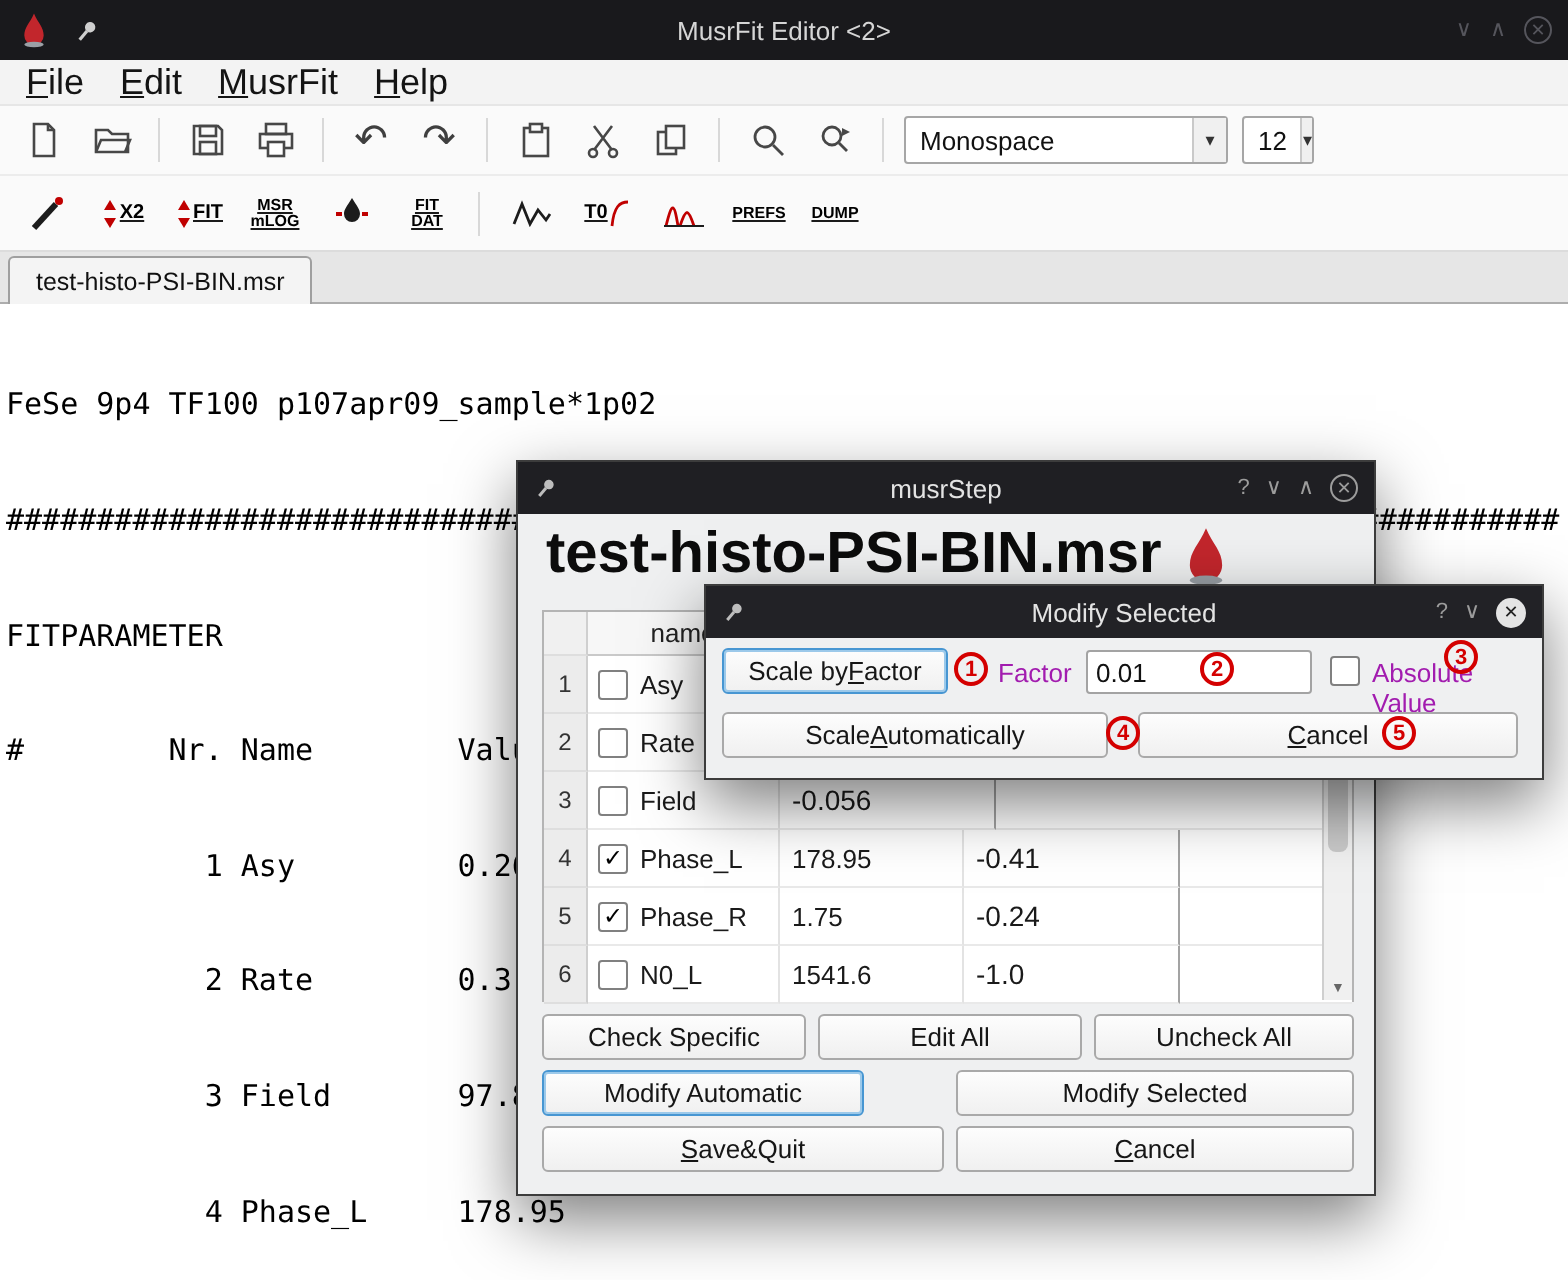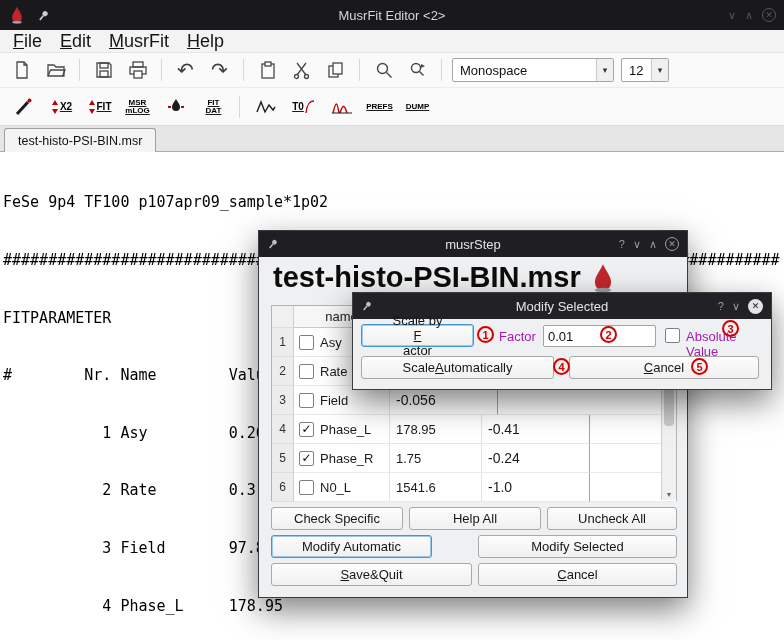--- a/index.html
+++ b/index.html
@@ -33,21 +33,21 @@
   .sep{width:1px;height:22px;background:#d8d8d8;margin:0 3px;}
   .uglyph{font-size:20px;line-height:20px;color:#3f3f3f;}
   .combo{height:24px;display:flex;align-items:center;background:#ffffff;border:1px solid #a6a6a6;
          border-radius:2px;}
   .combo .val{padding:0 7px;font-size:13px;color:#111;}
   .combo .arrowbox{width:17px;align-self:stretch;border-left:1px solid #c9c9c9;background:#f0f0f0;
                    display:flex;align-items:center;justify-content:center;}
   .combo .arrowbox span{font-size:9px;color:#333;}
   .combo.font{width:162px;}
   .combo.font .val{flex:1;}
-  .combo.size{width:48px;align-items:center;}
+  .combo.size{width:36px;align-items:center;}
   .combo.size .val{flex:1;}
 
   
   .musrbar{position:absolute;left:0;top:88px;width:784px;height:38px;background:#fafafa;
            display:flex;align-items:center;padding-left:8px;gap:7px;border-bottom:1px solid #dcdcdc;text-decoration:underline;}
   .tile{width:31px;height:30px;display:flex;align-items:center;justify-content:center;gap:1px;}
   .tlabel{font-size:8px;font-weight:bold;line-height:8px;text-align:center;color:#000;white-space:pre-line;}
   .tlabel.big{font-size:10px;}
 
   
@@ -105,21 +105,21 @@
               border-left:1px solid #cfcfcf;}
   .tbl-scroll .sarrow{position:absolute;left:0;width:14px;height:12px;display:flex;align-items:center;
                       justify-content:center;font-size:7px;color:#666;}
   .tbl-scroll .up{top:0;}
   .tbl-scroll .down{bottom:0;}
   .tbl-scroll .thumb{position:absolute;left:2px;width:10px;top:14px;height:84px;background:#c9c9c9;
                      border-radius:4px;}
   .btn{position:absolute;height:23px;display:flex;align-items:center;justify-content:center;
        background:linear-gradient(#fdfdfd,#f0f0f0);border:1px solid #a9a9a9;border-radius:3px;
        font-size:13px;color:#161616;}
-  .btn.focus{border-color:#4796d2;box-shadow:inset 0 0 0 1px #9cc9ea;flex-direction:column;}
+  .btn.focus{border-color:#4796d2;box-shadow:inset 0 0 0 1px #9cc9ea;}
   .mn{text-decoration:underline;}
 
   
   #modify{left:352px;top:292px;width:420px;height:98px;z-index:20;}
   #modify .dlg-titlebar{background:#222226;}
   .lab{font-size:13px;color:#a21caf;position:absolute;}
   .txt{position:absolute;height:22px;background:#fff;border:1px solid #a3a3a3;border-radius:2px;
        padding:0 4px;font-size:13px;color:#111;font-family:"Liberation Sans","DejaVu Sans",sans-serif;}
   .cb.abs-cb{position:absolute;}
 
@@ -434,21 +434,21 @@
       </div>
 
       <div class="tbl-scroll">
         <span class="sarrow up">▲</span>
         <span class="thumb"></span>
         <span class="sarrow down">▼</span>
       </div>
     </div>
 
     <div class="btn" style="left:12px;top:276px;width:132px;">Check Specific</div>
-    <div class="btn" style="left:150px;top:276px;width:132px;">Help All</div>
+    <div class="btn" style="left:150px;top:276px;width:132px;">Edit All</div>
     <div class="btn" style="left:288px;top:276px;width:130px;">Uncheck All</div>
 
     <div class="btn focus" style="left:12px;top:304px;width:161px;">Modify Automatic</div>
     <div class="btn" style="left:219px;top:304px;width:199px;">Modify Selected</div>
 
     <div class="btn" style="left:12px;top:332px;width:201px;">
       <span></span>
         <span class="mn">S</span>
         <span>ave&amp;Quit</span>
     </div>

